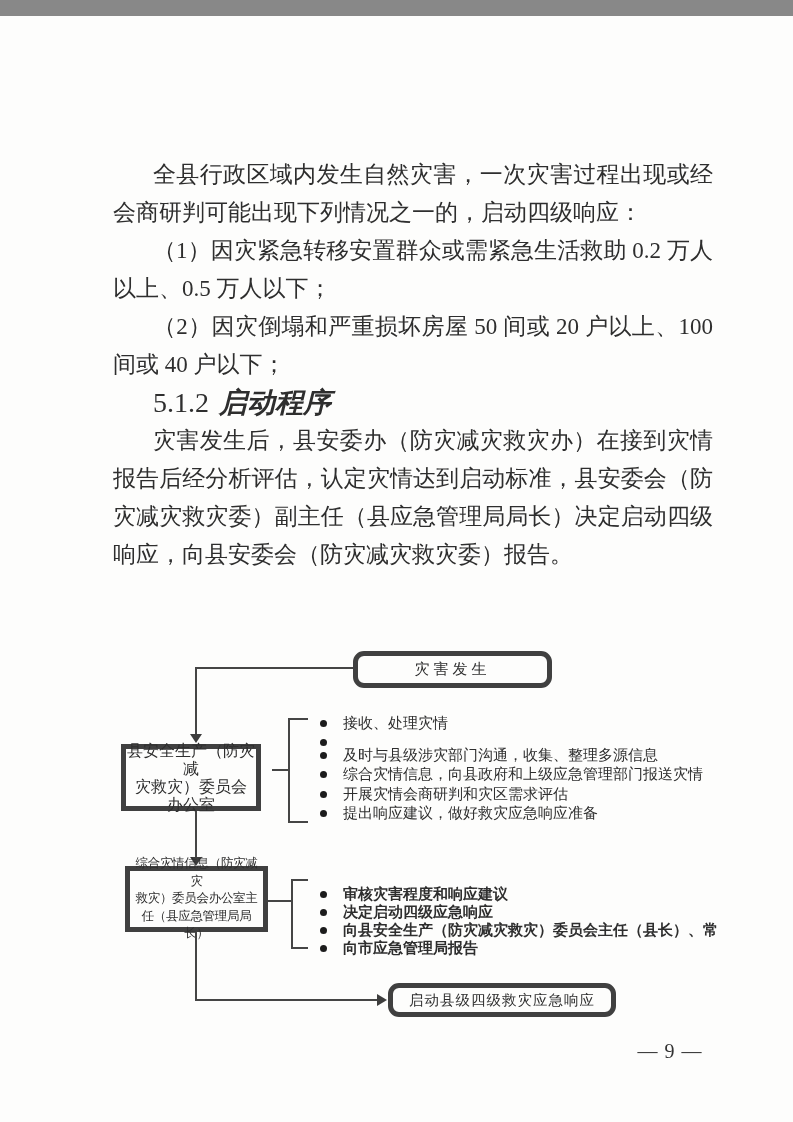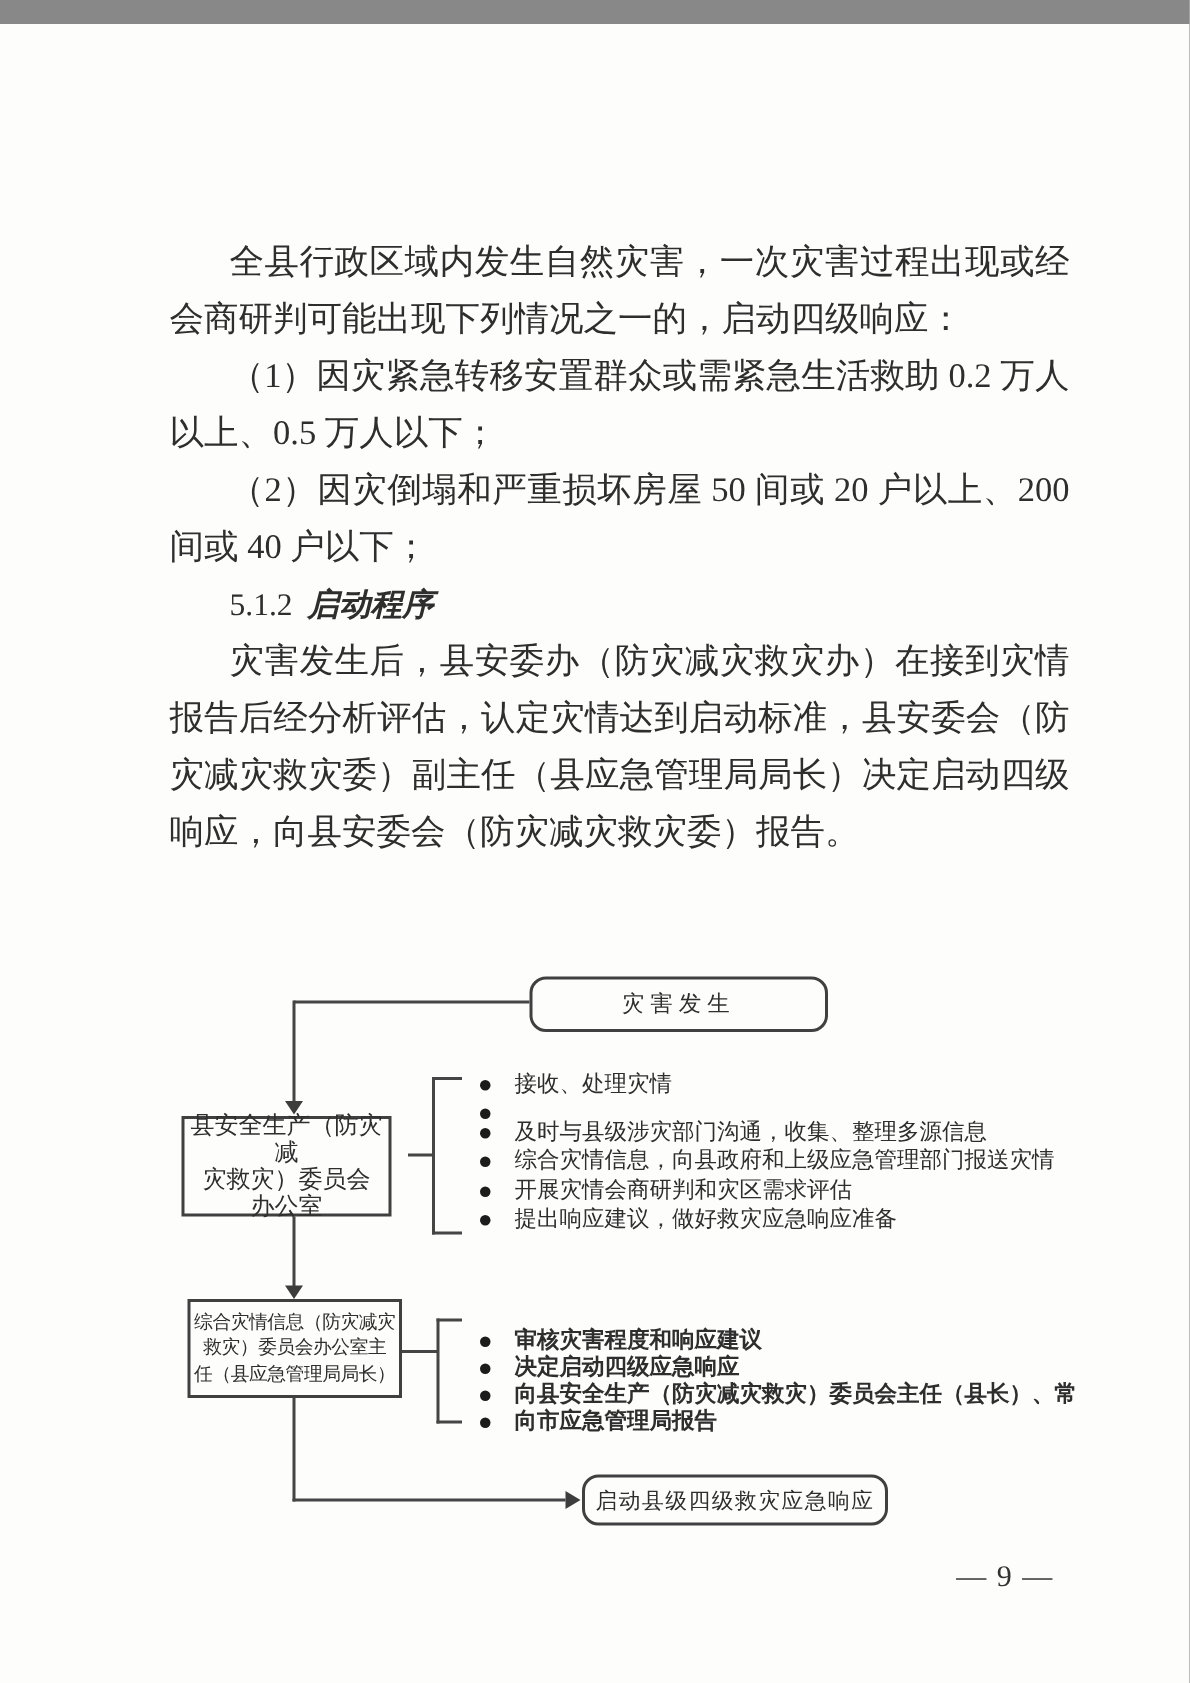--- a/index.html
+++ b/index.html
@@ -21,51 +21,51 @@
     position: absolute;
     left: 113px;
     top: 140px;
     width: 600px;
     font-size: 23px;
     line-height: 38px;
     text-align: justify;
     color: #2e2e2e;
   }
   .text-block p { text-indent: 40px; }
-  .heading { font-size: 21px; }
+  .heading { font-size: 28px; }
   .heading .h-num { font-weight: normal; }
   .heading .h-title { font-weight: bold; font-style: italic; margin-left: 10px; }
 
   
   .flowchart {
     position: absolute;
     left: 0;
     top: 635px;
     width: 793px;
     height: 385px;
     color: #2e2e2e;
   }
   .fc-line { position: absolute; background: #454545; }
 
   .node {
     position: absolute;
-    border: 2px solid #404040;
+    border: 5px solid #404040;
     background: #fdfdfc;
     display: flex;
     flex-direction: column;
     align-items: center;
     justify-content: center;
     text-align: center;
   }
   .node.rounded { border-radius: 11px; }
 
   .node-start  { left: 353px; top: 0px;   width: 199px; height: 37px; font-size: 15px; letter-spacing: 4px; }
   .node-office { left: 121px; top: 93px;  width: 140px; height: 67px; font-size: 16px; line-height: 18px; }
   .node-director { left: 125px; top: 215px; width: 143px; height: 66px; font-size: 12.5px; line-height: 17.5px; letter-spacing: -0.3px; }
-  .node-end    { left: 388px; top: 332px; width: 204px; height: 34px; font-size: 14.5px; letter-spacing: 1px; border-radius: 9px; }
+  .node-end    { left: 388px; top: 332px; width: 228px; height: 34px; font-size: 14.5px; letter-spacing: 1px; border-radius: 9px; }
 
   .arrow-down {
     position: absolute; width: 0; height: 0;
     border-left: 6px solid transparent;
     border-right: 6px solid transparent;
     border-top: 9px solid #3d3d3d;
   }
   .arrow-right {
     position: absolute; width: 0; height: 0;
     border-top: 6px solid transparent;
@@ -97,21 +97,21 @@
   }
 </style>
 </head>
 <body>
 
 <div class="page">
 
   <div class="text-block">
     <p>全县行政区域内发生自然灾害，一次灾害过程出现或经会商研判可能出现下列情况之一的，启动四级响应：</p>
     <p>（1）因灾紧急转移安置群众或需紧急生活救助 0.2 万人以上、0.5 万人以下；</p>
-    <p>（2）因灾倒塌和严重损坏房屋 50 间或 20 户以上、200 间或 40 户以下；</p>
+    <p>（2）因灾倒塌和严重损坏房屋 50 间或 20 户以上、100 间或 40 户以下；</p>
     <p class="heading"><span class="h-num">5.1.2</span><span class="h-title">启动程序</span></p>
     <p>灾害发生后，县安委办（防灾减灾救灾办）在接到灾情报告后经分析评估，认定灾情达到启动标准，县安委会（防灾减灾救灾委）副主任（县应急管理局局长）决定启动四级响应，向县安委会（防灾减灾救灾委）报告。</p>
   </div>
 
   <div class="flowchart">
 
     <div class="node rounded node-start">
       <span>灾害发生</span>
     </div>
 

